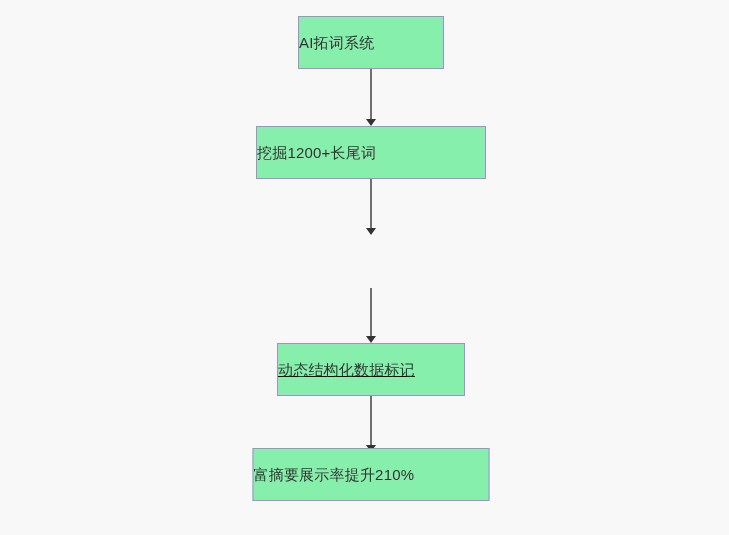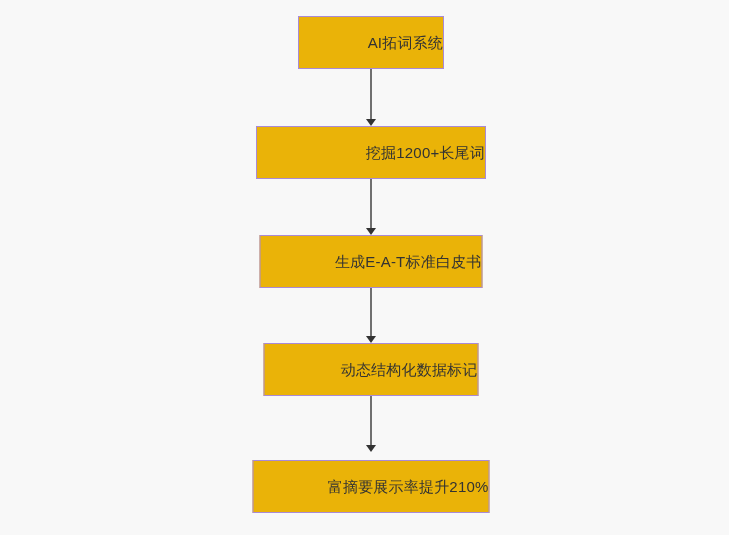--- a/index.html
+++ b/index.html
@@ -14,25 +14,25 @@
     overflow: hidden;
   }
   #flowchart-canvas {
     position: relative;
     width: 729px;
     height: 535px;
   }
   .node-box {
     position: absolute;
     box-sizing: border-box;
-    background: #eab308;
+    background: #86efac;
     border: 1.5px solid #a98ad6;
     display: flex;
     align-items: center;
-    justify-content: flex-end;
+    justify-content: flex-start;
     height: 53px;
     transform: translateX(-50%);
   }
   .node-label {
     color: #333333;
     font-size: 15px;
     line-height: 1;
     letter-spacing: 0.2px;
     white-space: nowrap;
   }
@@ -84,25 +84,22 @@
   </div>
 
   <div class="node-box" style="left:371px; top:16px; width:146px;">
     <span class="node-label">AI拓词系统</span>
   </div>
 
   <div class="node-box" style="left:371px; top:126px; width:230px;">
     <span class="node-label">挖掘1200+长尾词</span>
   </div>
 
-  <div class="node-box" style="left:371px; top:235px; width:223px;">
-    <span class="node-label">生成E-A-T标准白皮书</span>
-  </div>
 
-  <div class="node-box" style="left:371px; top:343px; width:215px;">
+  <div class="node-box" style="left:371px; top:343px; width:188px;text-decoration:underline;">
     <span class="node-label">动态结构化数据标记</span>
   </div>
 
-  <div class="node-box" style="left:371px; top:460px; width:237px;">
+  <div class="node-box" style="left:371px; top:448px; width:237px;">
     <span class="node-label">富摘要展示率提升210%</span>
   </div>
 
 </div>
 
 </body></html>

